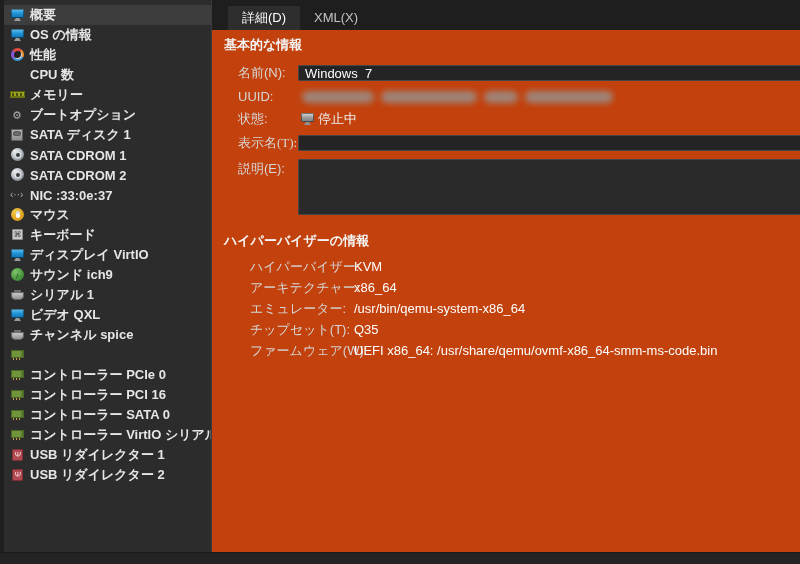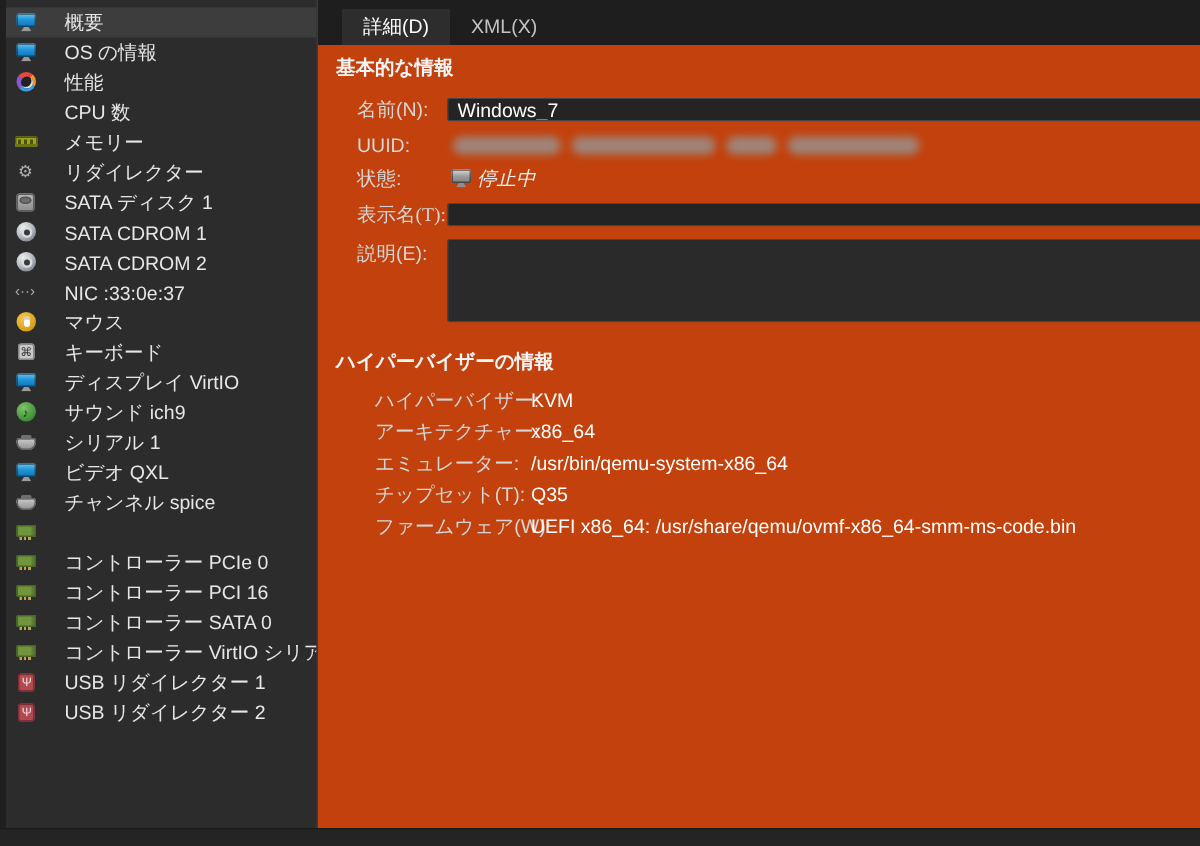--- a/index.html
+++ b/index.html
@@ -13,21 +13,21 @@
   }
   
   .edge-strip{position:absolute;left:0;top:0;width:4px;height:552px;background:#1f1f1f;}
   .sidebar{position:absolute;left:4px;top:0;width:207px;height:552px;background:#2c2c2c;padding-top:5px;overflow:hidden;}
   .divider{position:absolute;left:211px;top:0;width:1px;height:552px;background:#3a3a3a;}
   .main{position:absolute;left:212px;top:0;width:588px;height:552px;background:#c2410c;}
   .bottombar{position:absolute;left:0;bottom:0;width:800px;height:12px;background:#242424;border-top:1px solid #1b1b1b;}
   
   .side-item{display:flex;align-items:center;height:20px;padding-left:6px;cursor:default;color:#e6e6e6;white-space:nowrap;}
   .side-item.selected{background:#3d3d3d;}
-  .side-label{margin-left:17px;}
+  .side-label{margin-left:4px;font-weight:bold;}
   
   .icon{position:relative;width:16px;height:14px;flex:0 0 16px;display:inline-block;}
   .ic-monitor::before{content:"";position:absolute;left:1px;top:1px;width:13px;height:9px;border-radius:1.5px;
     background:linear-gradient(180deg,#6ec6f0,#2196d9 45%,#1272b0);box-shadow:inset 0 0 0 1px rgba(0,0,0,.4);}
   .ic-monitor::after{content:"";position:absolute;left:4px;top:10px;width:7px;height:3px;background:#9a9a9a;
     clip-path:polygon(28% 0,72% 0,100% 100%,0 100%);}
   .ic-monitor-gray::before{content:"";position:absolute;left:1px;top:1px;width:13px;height:9px;border-radius:1.5px;
     background:linear-gradient(180deg,#dcdcdc,#9c9c9c 50%,#7e7e7e);box-shadow:inset 0 0 0 1px rgba(0,0,0,.45);}
   .ic-monitor-gray::after{content:"";position:absolute;left:4px;top:10px;width:7px;height:3px;background:#8f8f8f;
     clip-path:polygon(28% 0,72% 0,100% 100%,0 100%);}
@@ -123,21 +123,21 @@
     <span class="side-label">CPU 数</span>
   </div>
 
   <div class="side-item">
     <span class="icon ic-memory"></span>
     <span class="side-label">メモリー</span>
   </div>
 
   <div class="side-item">
     <span class="icon ic-gear"></span>
-    <span class="side-label">リダイレクター</span>
+    <span class="side-label">ブートオプション</span>
   </div>
 
   <div class="side-item">
     <span class="icon ic-disk"></span>
     <span class="side-label">SATA ディスク 1</span>
   </div>
 
   <div class="side-item">
     <span class="icon ic-cdrom"></span>
     <span class="side-label">SATA CDROM 1</span>
@@ -244,21 +244,21 @@
         <div class="frow" style="display:flex;align-items:center;">
           <div class="uuid-bar">
             <span class="uuid-seg" style="width:72px;"></span>
             <span class="uuid-seg" style="width:96px;"></span>
             <span class="uuid-seg" style="width:34px;"></span>
             <span class="uuid-seg" style="width:88px;"></span>
           </div>
         </div>
 
         <div class="lbl frow" style="line-height:22px;">状態:</div>
-        <div class="frow" style="display:flex;align-items:center;font-style:italic;">
+        <div class="frow" style="display:flex;align-items:center;">
           <div class="status-val">
             <span class="icon ic-monitor-gray"></span>
             <span>停止中</span>
           </div>
         </div>
 
         <div class="lbl frow-title" style="line-height:26px;font-family:Liberation Serif, serif;">表示名(T):</div>
         <div class="frow-title" style="display:flex;align-items:center;">
           <input class="txt-input" type="text" style="">
         </div>

